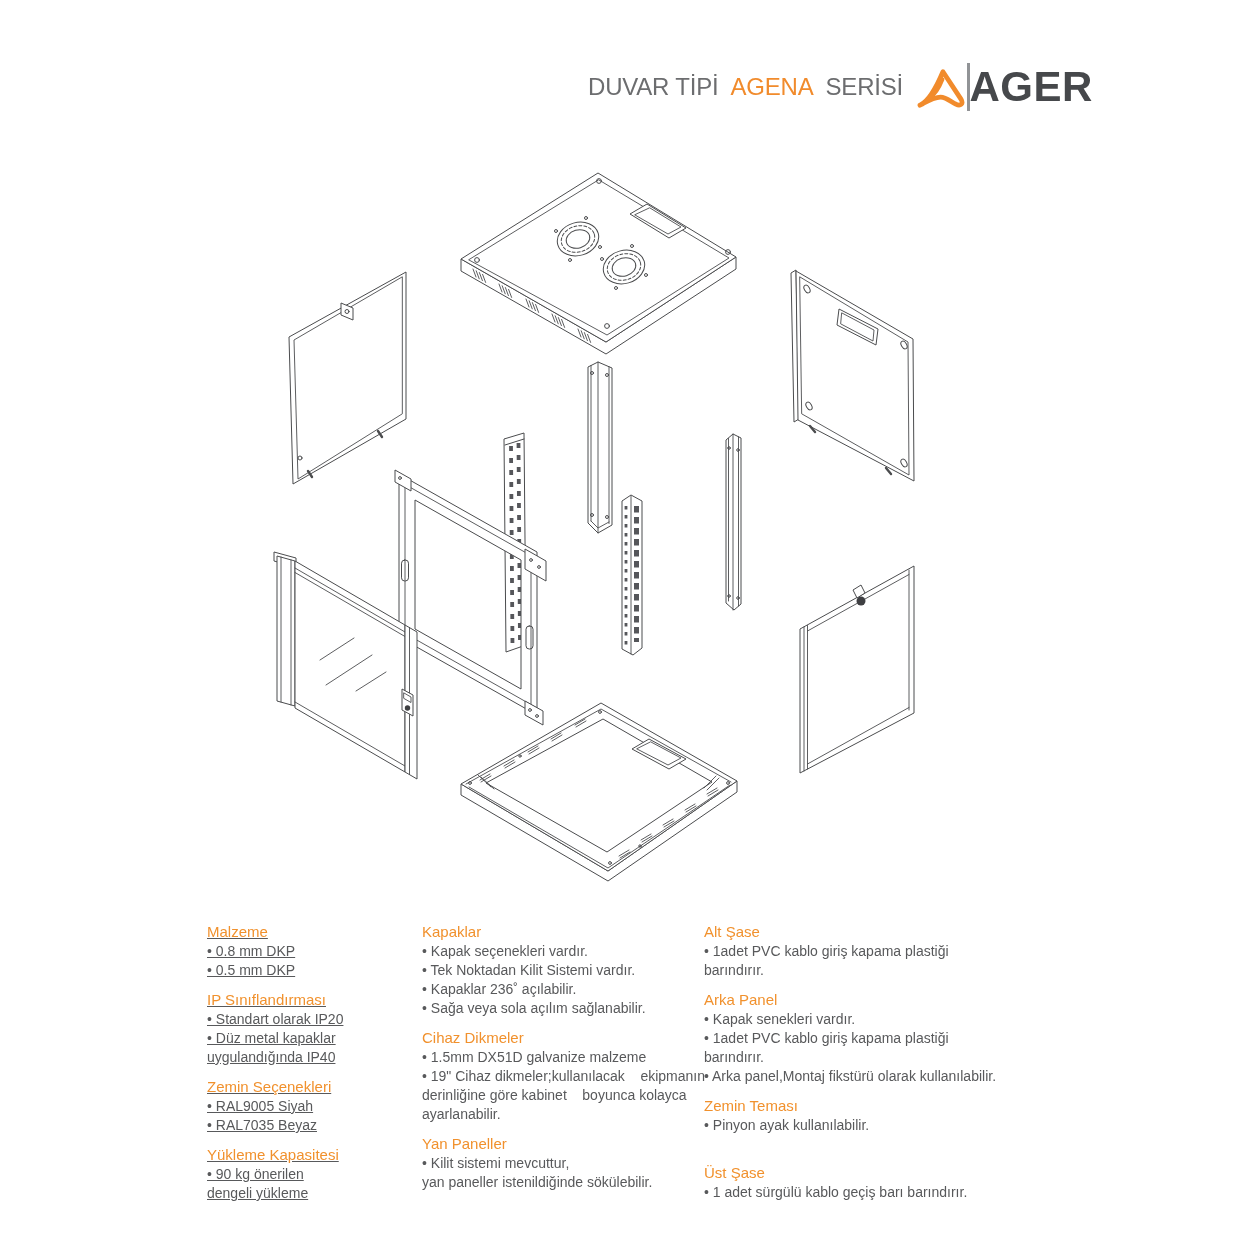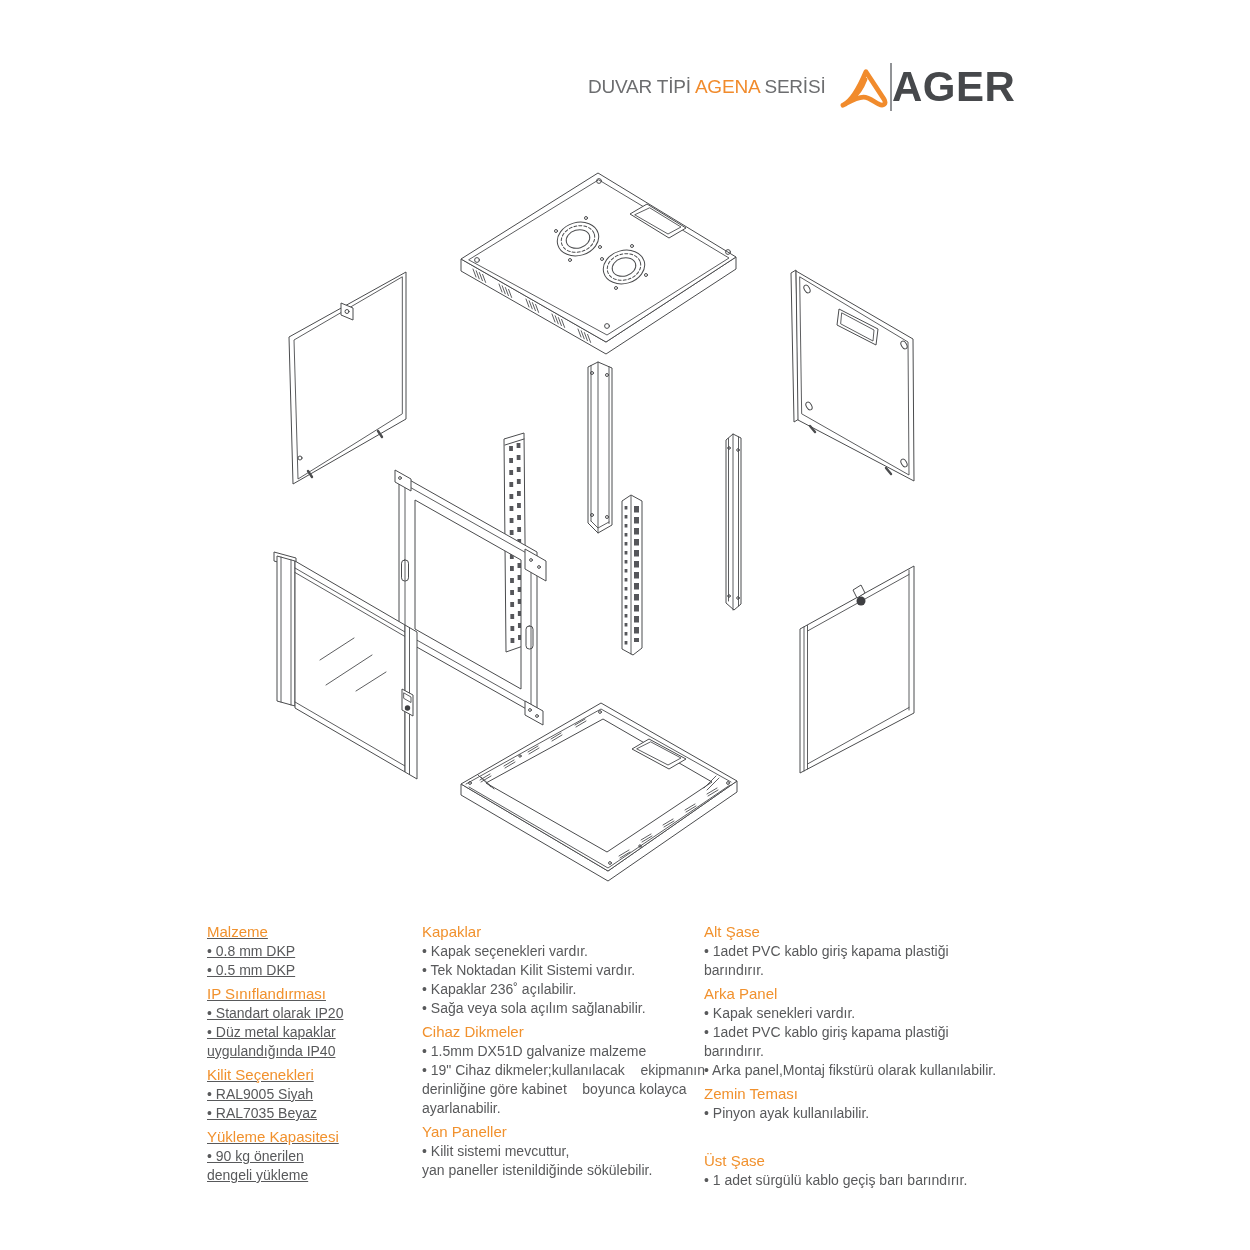--- a/index.html
+++ b/index.html
@@ -1,38 +1,38 @@
 <!DOCTYPE html>
 <html style="--accent-orange: #F18B2C; --heading-orange: #F1912D; --title-gray: #6C6D6F; --body-gray: #58595B; --brand-dark: #46484B; --divider-gray: #919396; --diagram-line: #4B4C4E; --lock-dark: #3E3F42;"><head>
 <meta charset="utf-8">
 <style>
   html,body{margin:0;padding:0;background:#ffffff;}
   .page{position:relative;width:1250px;height:1250px;background:#fff;overflow:hidden;
         font-family:"Liberation Sans","DejaVu Sans",sans-serif;}
   
   .header{position:absolute;top:58px;left:588px;height:58px;display:flex;align-items:center;gap:14px;}
-  .title{display:flex;gap:4px;font-size:19px;letter-spacing:-0.2px;color:var(--title-gray,#6C6D6F);white-space:nowrap;}
+  .title{display:flex;gap:12px;font-size:24px;letter-spacing:-0.2px;color:var(--title-gray,#6C6D6F);white-space:nowrap;}
   .title .accent{color:var(--accent-orange,#F18B2C);}
   .logo{display:flex;align-items:center;}
   .logo-icon{width:50px;height:44px;}
   .logo-icon path{stroke:var(--accent-orange,#F18B2C);}
   .logo-divider{width:2.5px;height:48px;background:var(--divider-gray,#919396);}
   .brand{font-size:42px;font-weight:bold;letter-spacing:0.5px;color:var(--brand-dark,#46484B);}
   
   .diagram{position:absolute;left:250px;top:160px;width:700px;height:724px;}
   .diagram .ln{fill:none;stroke:var(--diagram-line,#4B4C4E);stroke-width:1;stroke-linecap:round;stroke-linejoin:round;}
   .diagram .wh{fill:#ffffff;stroke:var(--diagram-line,#4B4C4E);stroke-width:1;stroke-linejoin:round;}
   .diagram .thin{stroke-width:0.9;}
   .diagram .clip{stroke-width:2.4;}
   
   .spec-col{position:absolute;top:922px;font-size:14px;line-height:19px;color:var(--body-gray,#58595B);}
   .spec-col-1{left:207px;width:212px;text-decoration:underline;}
   .spec-col-2{left:422px;width:312px;}
   .spec-col-3{left:704px;width:362px;}
-  .spec-section{margin-top:4px;}
+  .spec-section{margin-top:10px;}
   .spec-section:first-child{margin-top:0;}
   .spec-col-3 .spec-section:last-child{margin-top:28px;}
   .spec-heading{color:var(--heading-orange,#F1912D);font-size:15px;line-height:19px;margin-bottom:1px;}
   .spec-item{white-space:pre-wrap;}
 </style>
 </head>
 <body>
 
 <div class="page">
 
@@ -206,21 +206,21 @@
         <div class="spec-item">• 0.8 mm DKP</div>
         <div class="spec-item">• 0.5 mm DKP</div>
       </div>
       <div class="spec-section">
         <div class="spec-heading">IP Sınıflandırması</div>
         <div class="spec-item">• Standart olarak IP20</div>
         <div class="spec-item">• Düz metal kapaklar
 uygulandığında IP40</div>
       </div>
       <div class="spec-section">
-        <div class="spec-heading">Kilit Seçenekleri</div>
+        <div class="spec-heading">Zemin Seçenekleri</div>
         <div class="spec-item">• RAL9005 Siyah</div>
         <div class="spec-item">• RAL7035 Beyaz</div>
       </div>
       <div class="spec-section">
         <div class="spec-heading">Yükleme Kapasitesi</div>
         <div class="spec-item">• 90 kg önerilen
 dengeli yükleme</div>
       </div>
     </div>
   <div class="spec-col spec-col-2">

